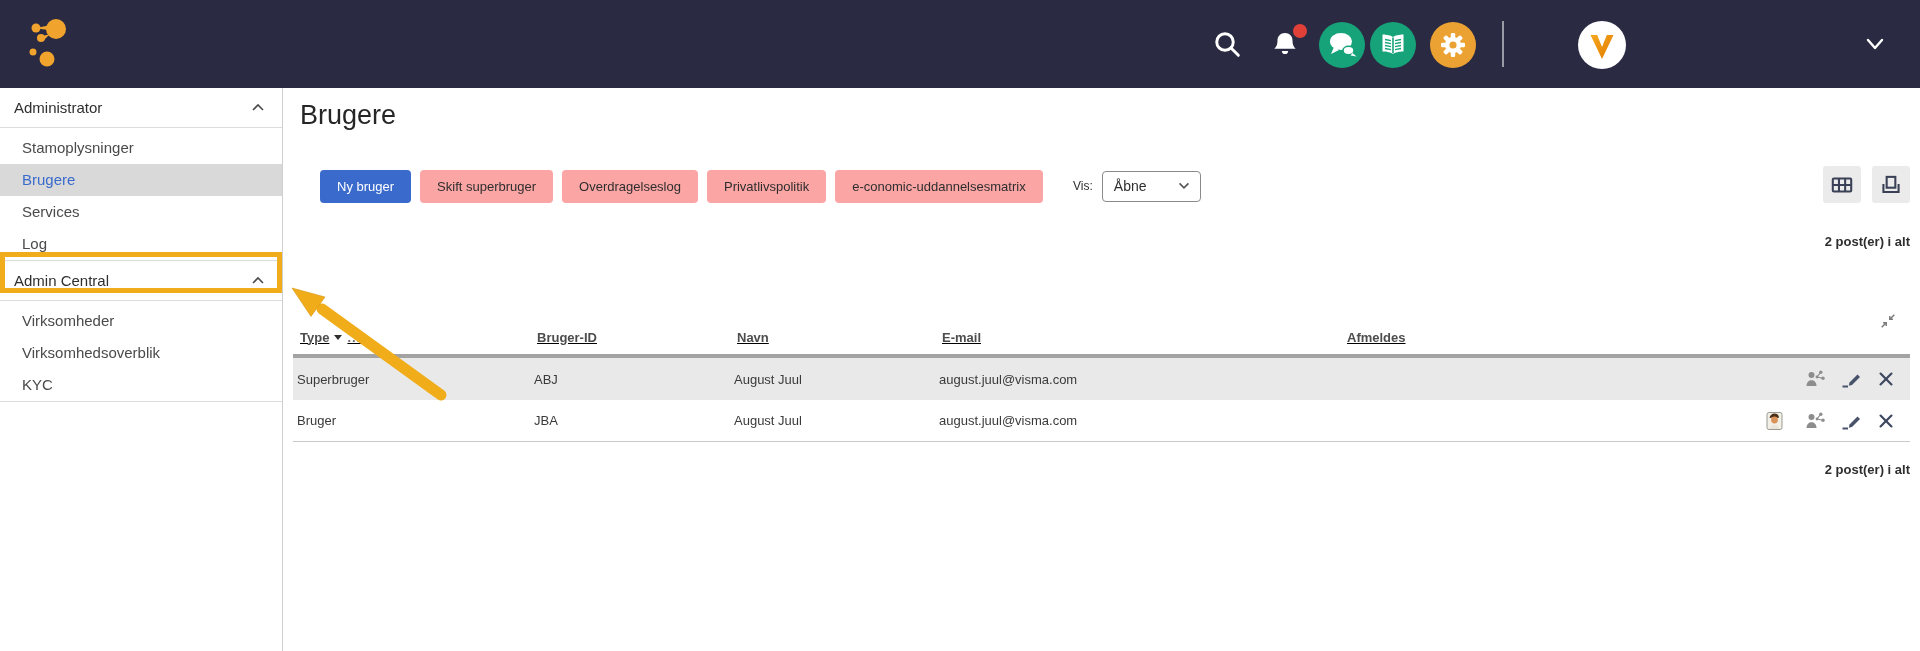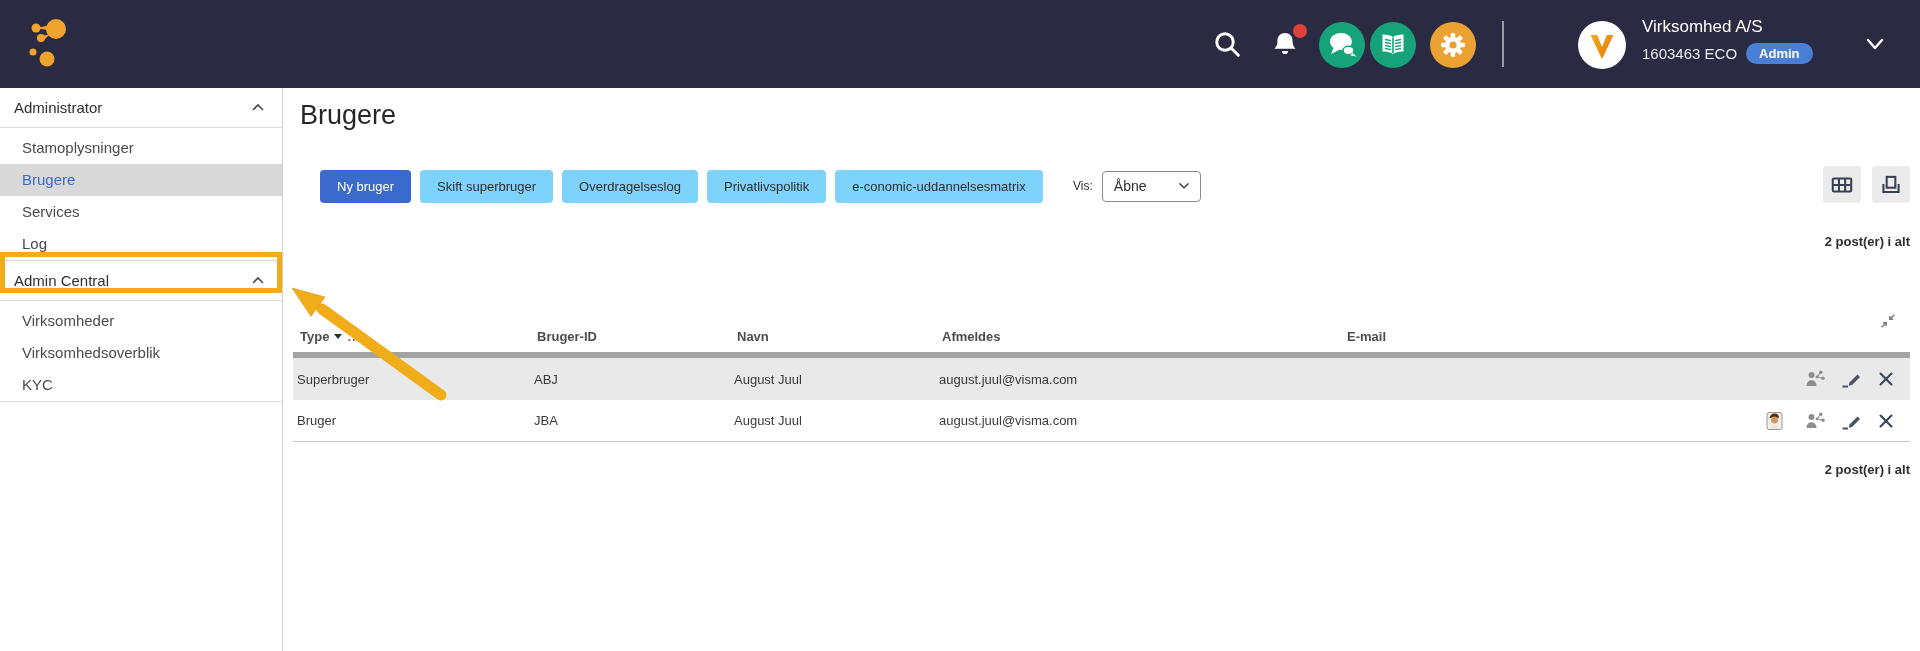--- a/index.html
+++ b/index.html
@@ -39,34 +39,34 @@
     border:5px solid #f0ac1a; z-index:20; pointer-events:none; }
   .anno-arrow { position:absolute; left:270px; top:273px; width:200px; height:145px; z-index:21; pointer-events:none; }
 
   
   .main { position:absolute; left:283px; top:88px; width:1637px; bottom:0; background:#fff; }
   .page-title { position:absolute; left:17px; top:12px; font-size:27px; font-weight:400; color:#262626; }
   .toolbar { position:absolute; left:17px; top:81px; height:34px; display:flex; gap:9px; align-items:center;margin-left:20px; }
   .btn { height:33px; border:none; border-radius:4px; padding:0 17px; font-size:13px;
     font-family:"Liberation Sans", sans-serif; cursor:pointer; white-space:nowrap; }
   .btn.primary { background:#3a6bcc; color:#fff; }
-  .btn.default { background:#7dd3fc; color:#2e2e2e; }
+  .btn.default { background:#fca5a5; color:#2e2e2e; }
   .vis-group { position:absolute; left:790px; top:81px; height:34px; display:flex; align-items:center; gap:9px; }
   .vis-label { font-size:12px; color:#2e2e2e; }
   .select { width:99px; height:31px; border:1px solid #8a8a8a; border-radius:4px; background:#fff;
     display:flex; align-items:center; justify-content:space-between; padding:0 8px 0 11px;
     font-size:14px; color:#2e2e2e; cursor:pointer; }
   .icon-btn { position:absolute; top:78px; width:38px; height:37px; background:#ebebeb; border-radius:3px;
     display:flex; align-items:center; justify-content:center; cursor:pointer; }
   .count { position:absolute; right:10px; font-size:13px; font-weight:700; color:#2e2e2e; }
   .collapse { position:absolute; right:23px; top:224px; cursor:pointer; }
 
   .table { position:absolute; left:10px; top:232px; width:1617px; }
   .tgrid { display:grid; grid-template-columns:237px 200px 205px 405px 420px 1fr; align-items:center; }
-  .thead { height:38px; border-bottom:6px solid #a3a3a3; }
+  .thead { height:38px; border-bottom:4px solid #a3a3a3;text-decoration:underline; }
   .thead .hc { font-size:13px; font-weight:600; color:#4d4d4d; padding-left:7px; display:flex;
     align-items:center; gap:5px; cursor:pointer; }
   .hc .dots { color:#6d6d6d; font-weight:600; letter-spacing:1px; }
   .trow { height:42px; font-size:13px; color:#3a3a3a; }
   .trow.alt { background:#e9e9e9; }
   .trow.last { border-bottom:1px solid #c9c9c9; }
   .trow > div { padding-left:4px; }
   .actions { display:flex; justify-content:flex-end; align-items:center; gap:14px; padding-right:14px !important; }
   .actions svg { cursor:pointer; }
 </style>
@@ -152,27 +152,20 @@
     <defs>
         <linearGradient id="vg" x1="0" y1="0" x2="1" y2="1">
       <stop offset="0" stop-color="#f6a81f"></stop>
           <stop offset="1" stop-color="#e07b00"></stop>
     </linearGradient>
       </defs>
     <circle cx="24" cy="24" r="24" fill="#fff"></circle>
     <path d="M12.5 14 L24 38 L35.5 14 L28.8 14 L24 26 L19.2 14 Z" fill="url(#vg)"></path>
   </svg>
 
-  <div class="acct">
-    <div class="name">Virksomhed A/S</div>
-    <div class="sub">
-      <span class="cid">1603463 ECO</span>
-      <span class="pill">Admin</span>
-    </div>
-  </div>
 
   <svg style="position:absolute; left:1862px; top:34px; cursor:pointer;" width="26" height="20" viewBox="0 0 26 20">
     <polyline points="6,6 13,14 20,6" fill="none" stroke="#fff" stroke-width="2.4" stroke-linecap="round" stroke-linejoin="round"></polyline>
   </svg>
 </div>
 
 <div class="sidebar">
   <div class="side-header">
     <span>Administrator</span>
     <svg width="16" height="16" viewBox="0 0 16 16">
@@ -266,24 +259,24 @@
         </svg>
         <span class="dots">...</span>
       </div>
       <div class="hc">
         <span>Bruger-ID</span>
       </div>
       <div class="hc">
         <span>Navn</span>
       </div>
       <div class="hc">
+        <span>E-mail</span>
+      </div>
+      <div class="hc">
         <span>Afmeldes</span>
-      </div>
-      <div class="hc">
-        <span>E-mail</span>
       </div>
       <div></div>
     </div>
 
     <div class="tgrid trow alt">
       <div>Superbruger</div>
       <div>ABJ</div>
       <div>August Juul</div>
       <div>august.juul@visma.com</div>
       <div></div>

